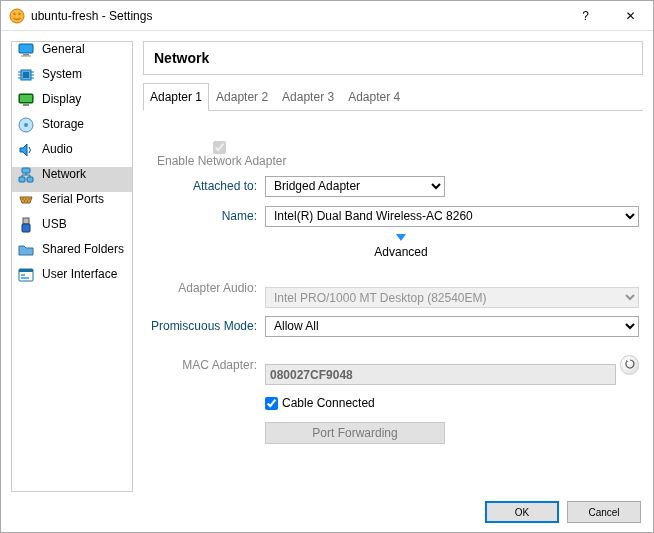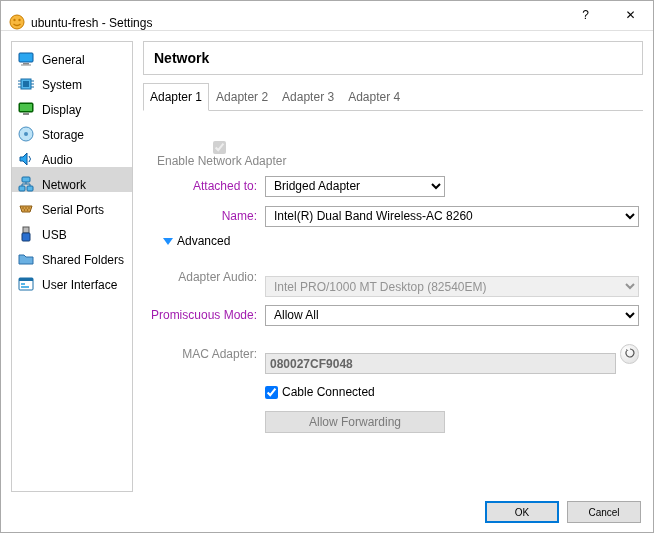--- a/index.html
+++ b/index.html
@@ -1,46 +1,46 @@
 <!DOCTYPE html>
 <html><head>
 <meta charset="utf-8">
 <style>
   * { box-sizing: border-box; margin: 0; padding: 0; font-family: "Segoe UI", Tahoma, sans-serif; font-size: 12px; }
   body { background: #fff; width: 654px; height: 533px; overflow: hidden; }
   .window { width: 654px; height: 533px; border: 1px solid #aaa; background: #fff; display: flex; flex-direction: column; }
-  .titlebar { height: 30px; display: flex; align-items: flex-end; padding: 0 0 0 8px; border-bottom: 1px solid #e0e0e0; }
+  .titlebar { height: 30px; display: flex; align-items: center; padding: 0 0 0 8px; border-bottom: 1px solid #e0e0e0; }
   .title-icon { width: 16px; height: 16px; margin-right: 6px; }
   .title-text { flex: 1; color: #000; }
   .title-btn { width: 45px; height: 30px; display: flex; align-items: center; justify-content: center; color: #000; }
   .body { flex: 1; display: flex; padding: 10px 10px 0 10px; gap: 10px; overflow: hidden; }
   .sidebar { width: 122px; border: 1px solid #ccc; background: #fff; }
-  .side-item { height: 25px; display: flex; align-items: flex-end; padding: 0 6px; gap: 8px; color: #000; cursor: default; }
+  .side-item { height: 25px; display: flex; align-items: flex-start; padding: 0 6px; gap: 8px; color: #000; cursor: default; }
   .side-item.selected { background: #d7d7d7; }
   .side-icon { width: 16px; height: 16px; flex-shrink: 0; }
   .main { flex: 1; display: flex; flex-direction: column; }
   .main-header { border: 1px solid #ccc; padding: 8px 10px; margin-bottom: 8px; }
   .main-title { font-size: 14px; font-weight: bold; }
   .tabrow { display: flex; border-bottom: 1px solid #ccc; margin-bottom: 10px; }
   .tab { padding: 6px 6px; color: #666; border: 1px solid transparent; border-bottom: none; cursor: default; margin-bottom: -1px; }
   .tab.active { color: #000; border-color: #ccc; background: #fff; border-bottom: 1px solid #fff; }
   .form { padding: 0 4px; }
   .row { display: flex; align-items: center; min-height: 24px; margin-bottom: 6px; }
-  .label { width: 118px; text-align: right; padding-right: 8px; color: #a21caf; }
+  .label { width: 118px; text-align: right; padding-right: 8px; color: #0c4a6e; }
   .label.dis { color: #888; }
   .control { flex: 1; display: flex; align-items: center; gap: 4px; }
   select, input[type=text] { height: 21px; border: 1px solid #aaa; background: #fff; padding: 0 4px; font-size: 12px; }
   select { width: 100%; }
   select.narrow { width: 180px; }
   select:disabled, input:disabled { background: #eaeaea; color: #666; border-color: #c5c5c5; margin-top: 20px; }
   input[type=text] { width: 100%; font-weight: bold; }
   input[type=checkbox] { width: 13px; height: 13px; margin-right: 4px; vertical-align: middle; }
   .cb-label { display: flex; align-items: center; }
   .cb-label.dis { color: #888; }
-  .adv-toggle { display: flex; align-items: center; gap: 4px; color: #000; margin: 4px 0 8px 16px; }
+  .adv-toggle { display: flex; align-items: center; gap: 4px; color: #000; margin: 4px 0 8px 16px; flex-direction: column; }
   .tri { width: 0; height: 0; border-left: 5px solid transparent; border-right: 5px solid transparent; border-top: 7px solid #1e90ff; }
   .btn { height: 22px; border: 1px solid #aaa; background: #e1e1e1; padding: 0 18px; min-width: 74px; font-size: 10px; cursor: default; }
   .btn.primary { border: 1px solid #0078d7; box-shadow: inset 0 0 0 1px #0078d7; background: #e1e1e1; }
   .refresh-btn { width: 20px; height: 20px; border: 1px solid #ccc; border-radius: 10px; background: radial-gradient(circle at 30% 30%, #fff, #ddd); display:flex; align-items:center; justify-content:center;}
   .footer { height: 40px; display: flex; align-items: center; justify-content: flex-end; gap: 8px; padding: 0 12px; border-top: 0; }
   .pf-btn { width: 180px; height: 22px; background: #e1e1e1; border: 1px solid #c8c8c8; color: #7a7a7a; text-align:center; line-height:20px; }
   .check-en { accent-color: #888; }
 </style>
 </head>
 <body>
@@ -238,21 +238,21 @@
             <label class="cb-label">
               <input type="checkbox" checked="" style="">
               <span>Cable Connected</span>
             </label>
           </div>
         </div>
 
         <div class="row">
           <div class="label"></div>
           <div class="control">
-            <div class="pf-btn">Allow Forwarding</div>
+            <div class="pf-btn">Port Forwarding</div>
           </div>
         </div>
 
       </div>
     </div>
   </div>
 
   <div class="footer">
     <button class="btn primary">OK</button>
     <button class="btn">Cancel</button>

